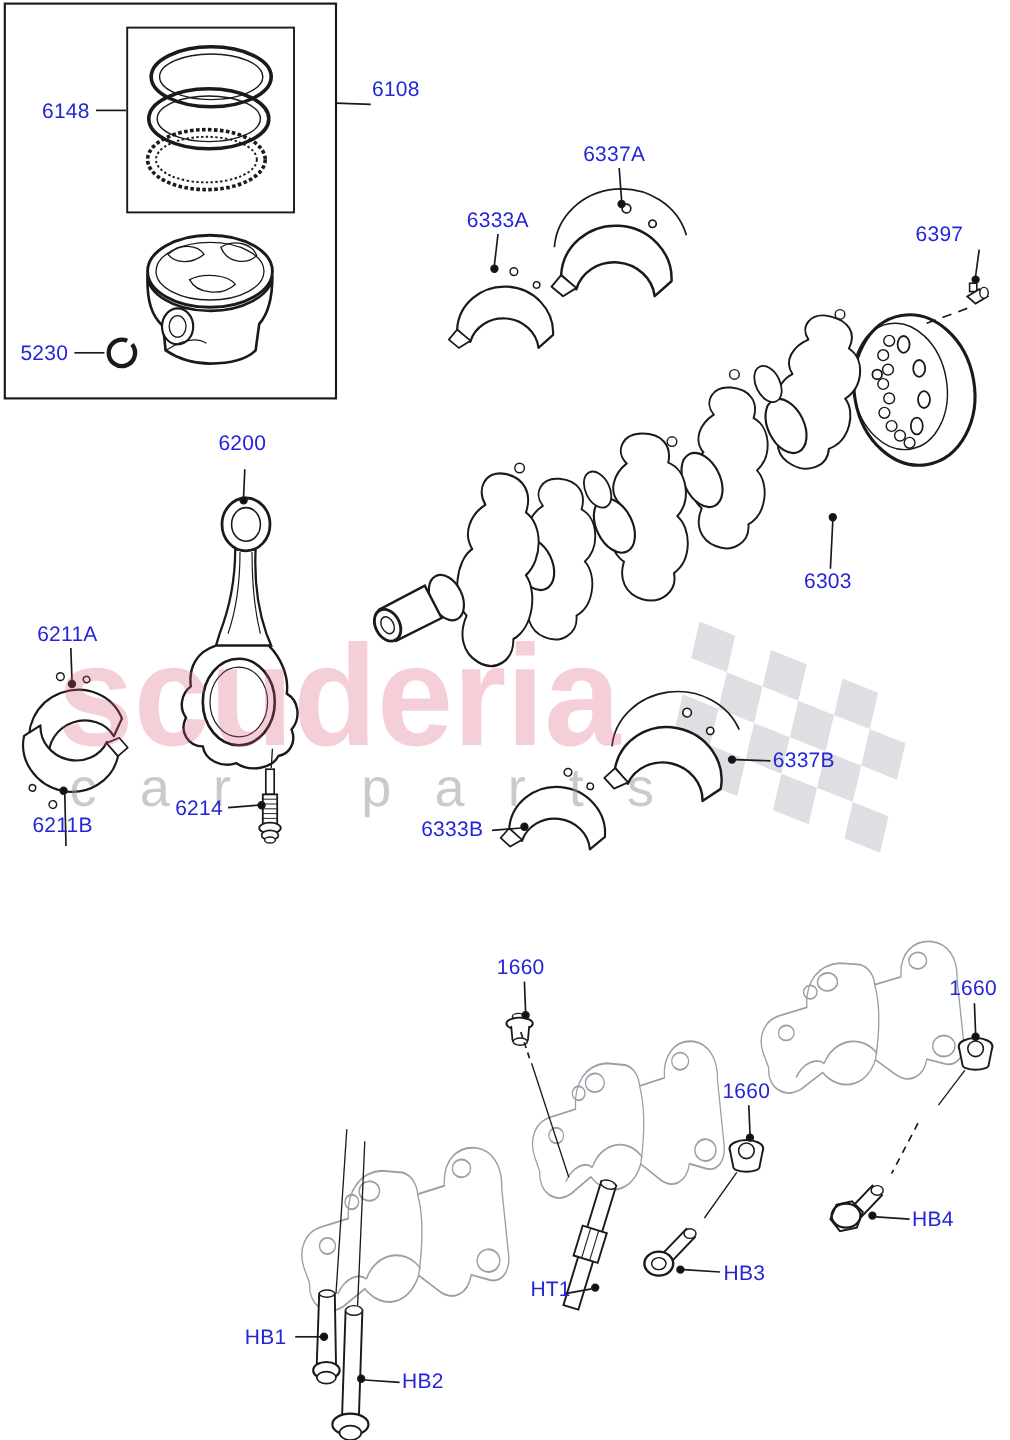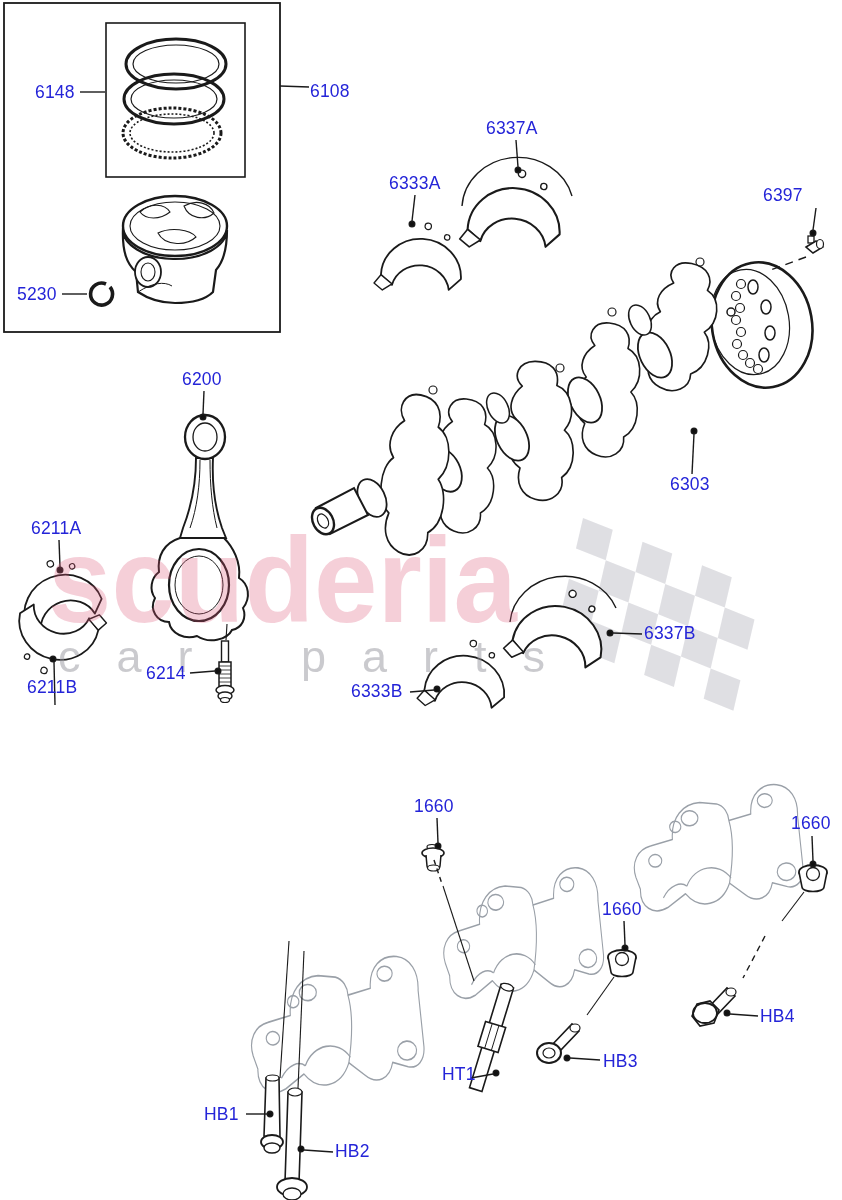--- a/index.html
+++ b/index.html
@@ -298,23 +298,23 @@
         <circle cx="496" cy="1073" r="2.8"></circle>
     <line x1="289" y1="941" x2="280" y2="1078" stroke-width="1.1"></line>
     <line x1="304" y1="951" x2="298" y2="1088" stroke-width="1.1"></line>
   </g>
 </svg>
 
 <div class="wm-brand">scuderia</div>
 <div class="wm-sub">car parts</div>
 
 <div class="plabel" style="left:35px;top:83px">6148</div>
-<div class="plabel" style="left:310px;top:82px">6108</div>
+<div class="plabel" style="left:310px;top:65px">6108</div>
 <div class="plabel" style="left:17px;top:285px">5230</div>
-<div class="plabel" style="left:182px;top:370px">6200</div>
+<div class="plabel" style="left:182px;top:360px">6200</div>
 <div class="plabel" style="left:31px;top:519px">6211A</div>
 <div class="plabel" style="left:27px;top:678px">6211B</div>
 <div class="plabel" style="left:146px;top:664px">6214</div>
 <div class="plabel" style="left:389px;top:174px">6333A</div>
 <div class="plabel" style="left:486px;top:119px">6337A</div>
 <div class="plabel" style="left:763px;top:186px">6397</div>
 <div class="plabel" style="left:670px;top:475px">6303</div>
 <div class="plabel" style="left:351px;top:682px">6333B</div>
 <div class="plabel" style="left:644px;top:624px">6337B</div>
 <div class="plabel" style="left:414px;top:797px">1660</div>

